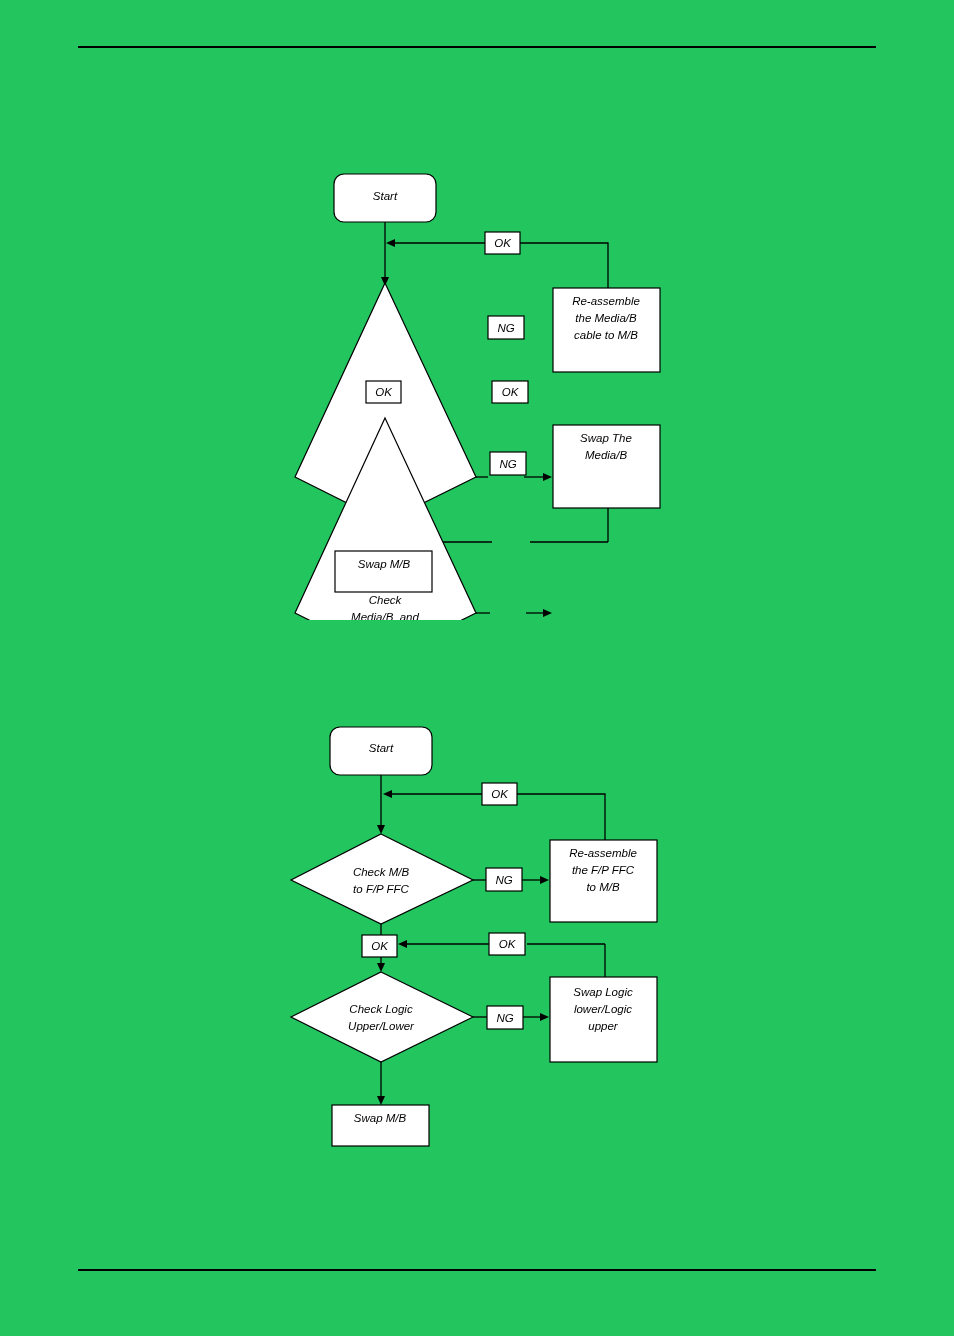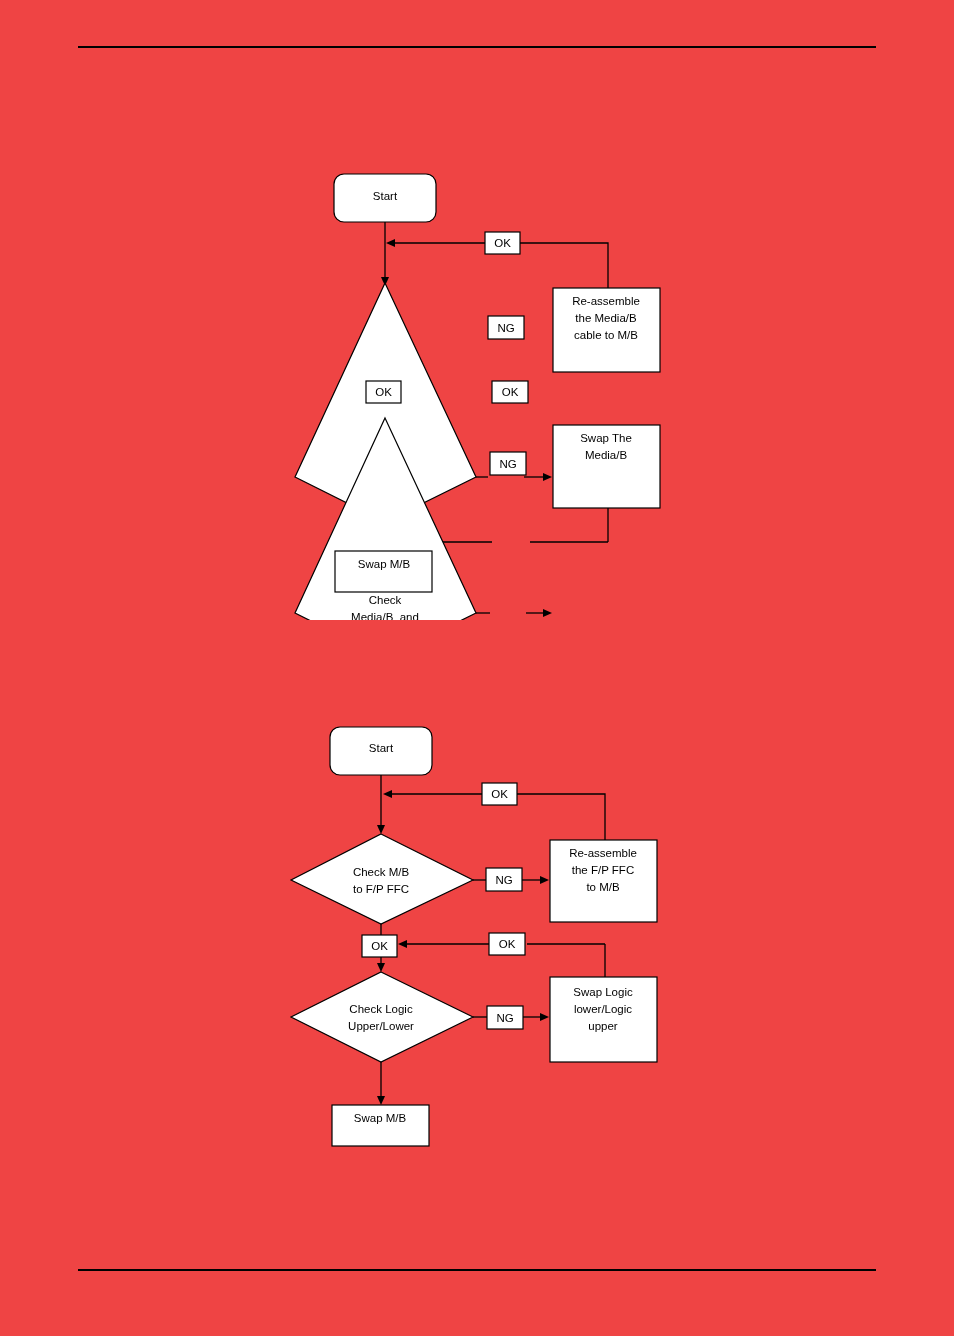--- a/index.html
+++ b/index.html
@@ -12,21 +12,22 @@
     height: 1336px;
     position: relative;
     font-family: "Liberation Sans", sans-serif;
     overflow: hidden;
   }
   .page {
     position: absolute;
     left: 0; top: 0;
     width: 954px;
     height: 1336px;
-    background: #ef4444;
+    background: #22c55e;
+    font-style: italic;
   }
   .rule {
     position: absolute;
     left: 78px;
     width: 798px;
     height: 0;
     border-top: 2px solid #000000;
   }
   .rule-top { top: 46px; }
   .rule-bottom { top: 1269px; }

